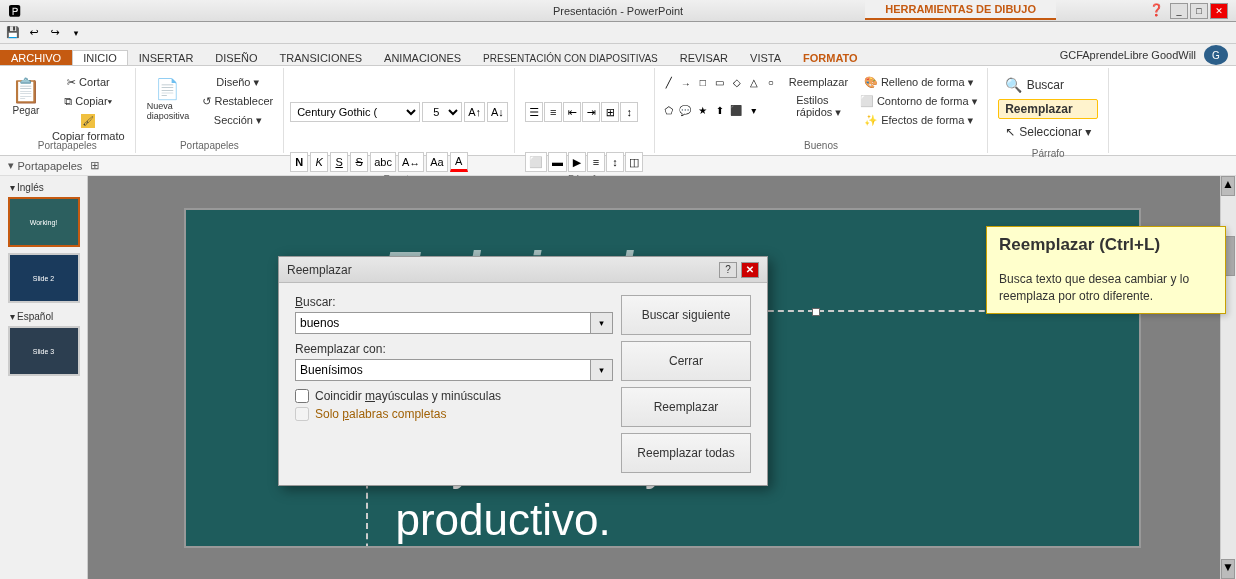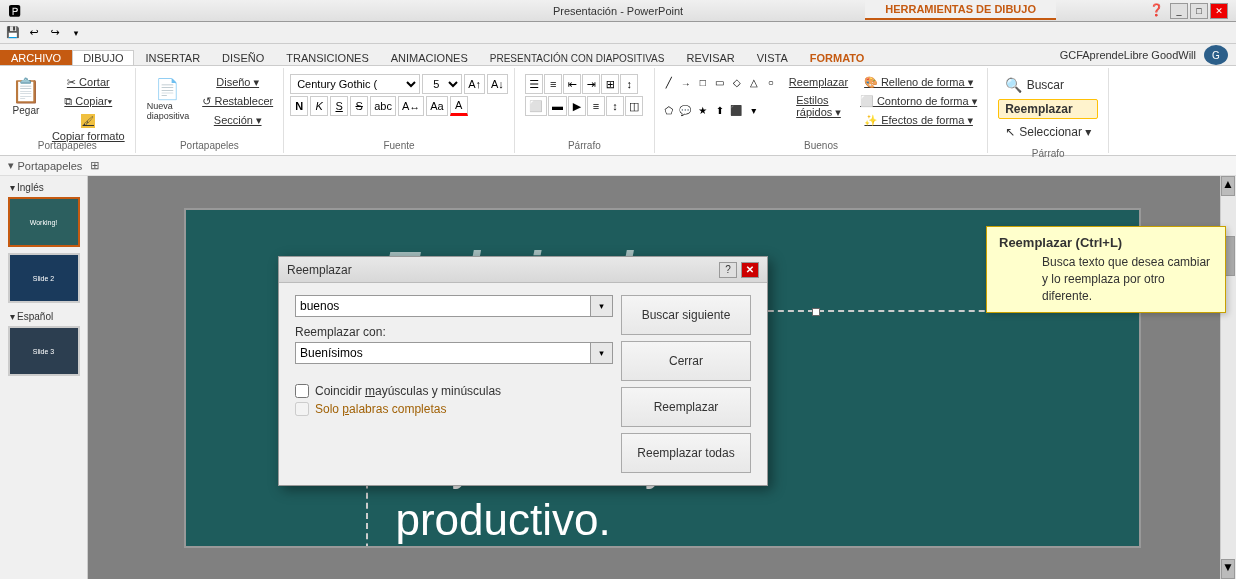--- a/index.html
+++ b/index.html
@@ -102,25 +102,25 @@
       align-items: center;
       justify-content: center;
       padding: 2px 4px;
       cursor: pointer;
       border: 1px solid transparent;
       border-radius: 2px;
       font-size: 10px;
       color: #333;
       min-width: 36px;
     }
-    .r-btn-small { font-size: 11px; padding: 1px 3px; min-width: 20px; text-decoration: underline; }
+    .r-btn-small { font-size: 11px; padding: 1px 3px; min-width: 20px; }
 
     
     .font-controls { display: flex; flex-direction: column; gap: 2px; }
-    .font-row { display: flex; align-items: flex-start; gap: 2px; }
+    .font-row { display: flex; align-items: flex-start; gap: 2px; margin-top: 28px; }
     .font-select {
       height: 20px;
       font-size: 11px;
       border: 1px solid #ccc;
       background: white;
       padding: 0 2px;
       width: 130px;
     }
     .font-size-select {
       height: 20px;
@@ -333,22 +333,22 @@
       position: absolute;
       top: 50px;
       right: 10px;
       background: #ffffcc;
       border: 1px solid #c8a000;
       padding: 8px 12px;
       width: 240px;
       box-shadow: 2px 2px 6px rgba(0,0,0,0.2);
       z-index: 300;
     }
-    .tooltip-title { font-size: 13px; font-weight: bold; color: #333; margin-bottom: 4px; }
-    .tooltip-body { font-size: 12px; color: #333; line-height: 1.4; margin-left: 43px; }
+    .tooltip-title { font-size: 17px; font-weight: bold; color: #333; margin-bottom: 16px; }
+    .tooltip-body { font-size: 12px; color: #333; line-height: 1.4; }
 
     
     .status-bar {
       height: 20px;
       background: #f0f0f0;
       border-top: 1px solid #ccc;
       display: flex;
       align-items: center;
       padding: 0 8px;
       font-size: 11px;
@@ -455,21 +455,21 @@
 
   <div class="qat">
     <span class="qat-icon">💾</span>
     <span class="qat-icon">↩</span>
     <span class="qat-icon">↪</span>
     <span class="qat-icon" style="font-size:9px;">▾</span>
   </div>
 
   <div class="ribbon-tabs">
     <div class="ribbon-tab archivo">ARCHIVO</div>
-    <div class="ribbon-tab active">DIBUJO</div>
+    <div class="ribbon-tab active">INICIO</div>
     <div class="ribbon-tab">INSERTAR</div>
     <div class="ribbon-tab">DISEÑO</div>
     <div class="ribbon-tab">TRANSICIONES</div>
     <div class="ribbon-tab">ANIMACIONES</div>
     <div class="ribbon-tab" style="font-size:10px;">PRESENTACIÓN CON DIAPOSITIVAS</div>
     <div class="ribbon-tab">REVISAR</div>
     <div class="ribbon-tab">VISTA</div>
     <div class="ribbon-tab formato">FORMATO</div>
     <div style="margin-left:auto;display:flex;align-items:center;padding-right:8px;gap:8px;">
       <span style="font-size:11px;color:#333;">GCFAprendeLibre GoodWill</span>
@@ -681,32 +681,33 @@
       <div class="replace-dialog">
         <div class="dialog-title-bar">
           <span class="dialog-title">Reemplazar</span>
           <div class="dialog-controls">
             <div class="dialog-ctrl-btn">?</div>
             <div class="dialog-ctrl-btn close-btn">✕</div>
           </div>
         </div>
         <div class="dialog-body">
           <div class="dialog-left">
+            <label class="field-label"><u>B</u>uscar:</label>
             <div class="field-row">
               <input type="text" class="field-input" value="buenos" style="">
               <div class="field-dropdown">▾</div>
             </div>
             <label class="field-label" style="margin-top:4px;">
               Reemplazar con:
             </label>
             <div class="field-row">
               <input type="text" class="field-input" value="Buenísimos" style="">
               <div class="field-dropdown">▾</div>
             </div>
-            <div class="checkbox-row" style="margin-top:20px;">
+            <div class="checkbox-row" style="margin-top:8px;">
               <input type="checkbox" id="chk1" style="">
               <label class="checkbox-label" for="chk1">
                 Coincidir <u>m</u>ayúsculas y minúsculas
               </label>
             </div>
             <div class="checkbox-row">
               <input type="checkbox" id="chk2" disabled="" style="">
               <label class="checkbox-label disabled" for="chk2">
                 Solo <u>p</u>alabras completas
               </label>

